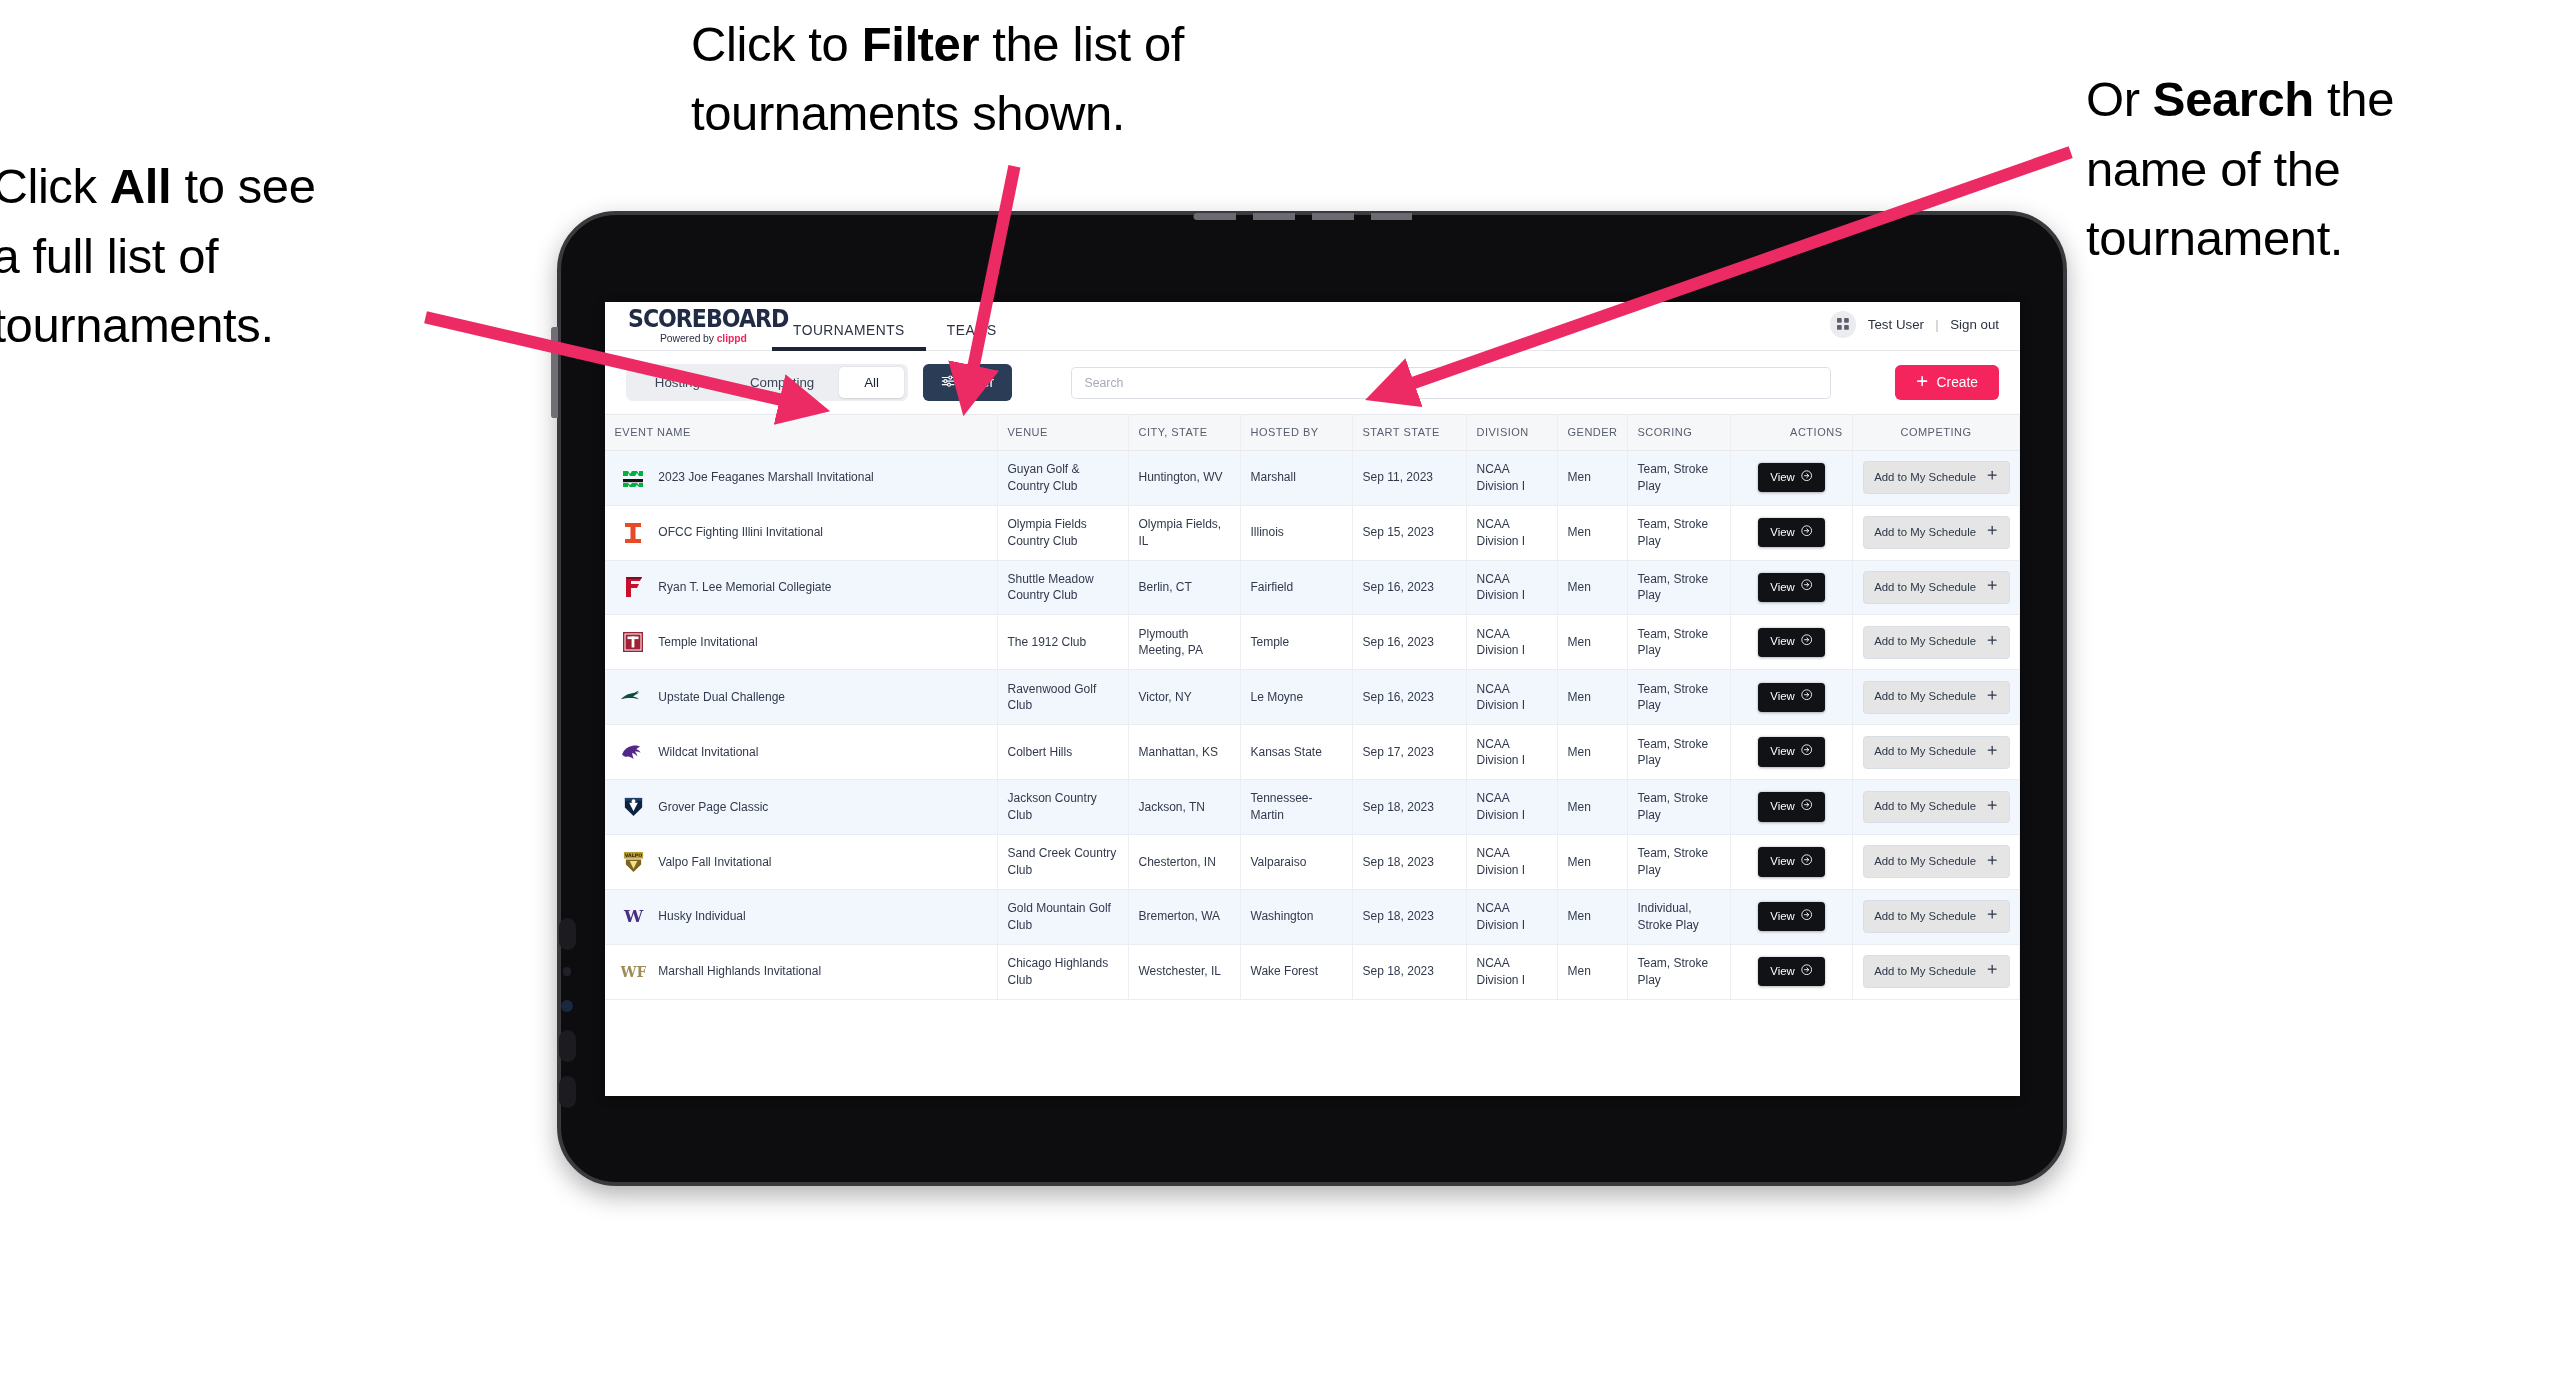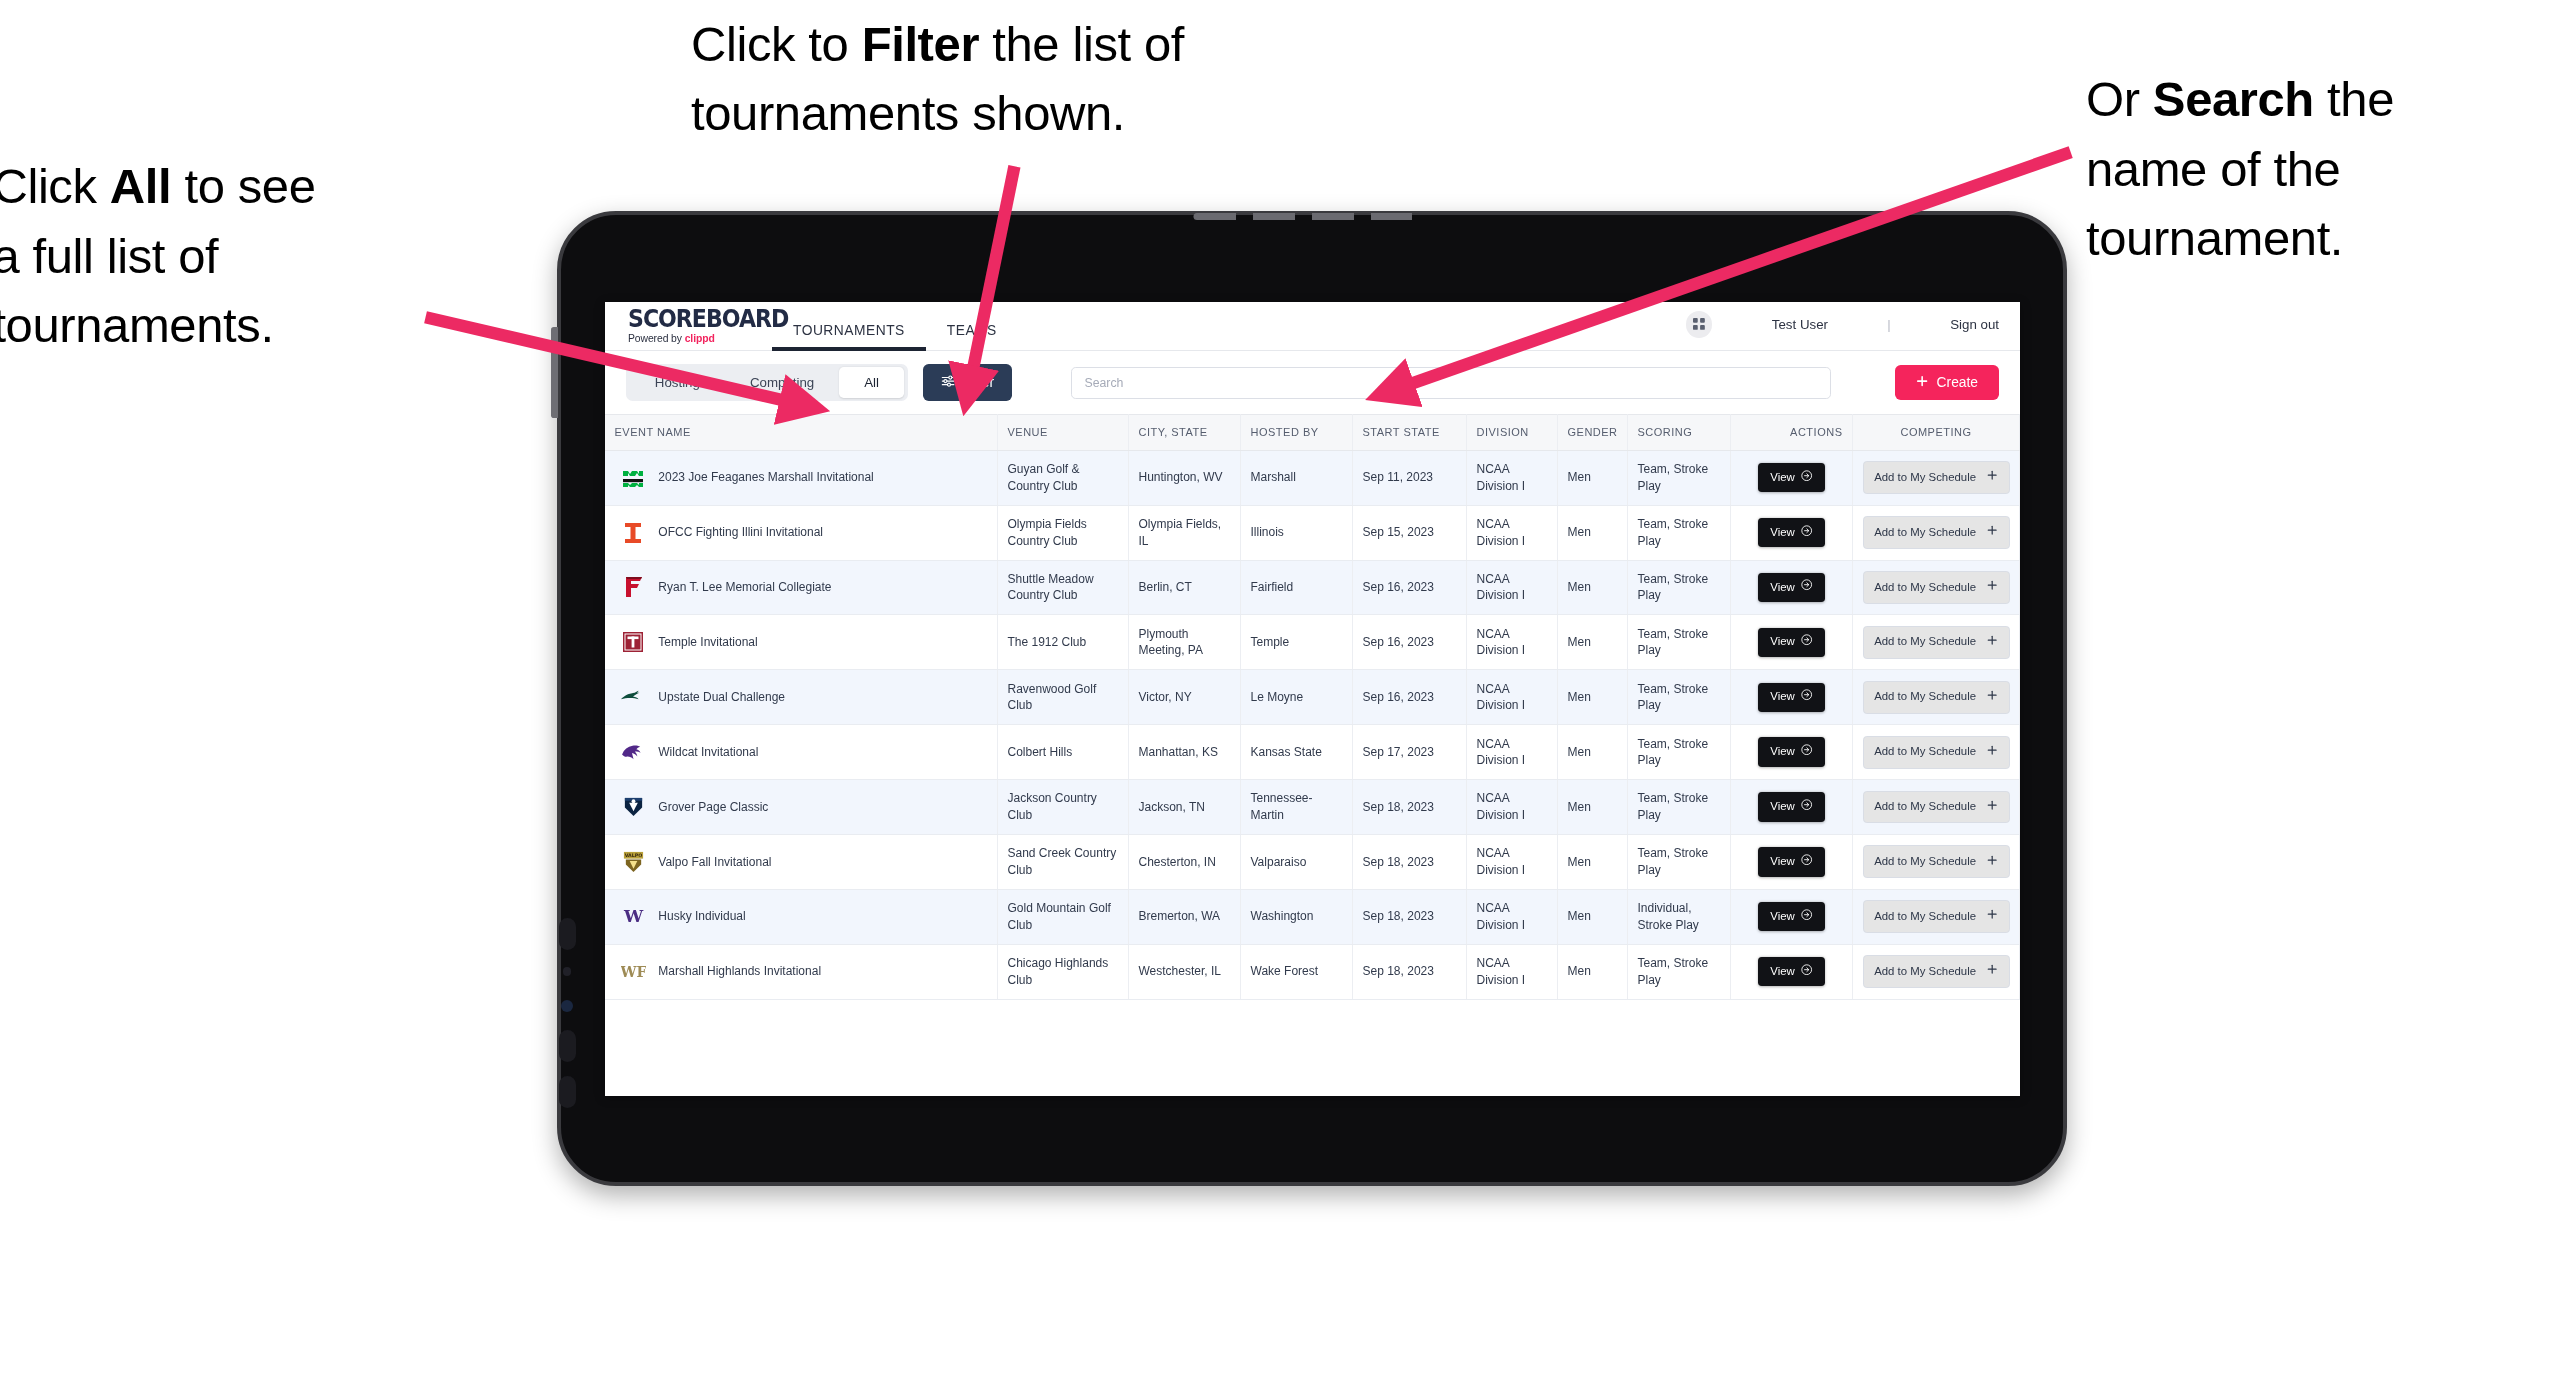--- a/index.html
+++ b/index.html
@@ -73,40 +73,40 @@
     display:flex; align-items:flex-end;
     border-bottom:0.9px solid #e6e8ec;
     position:relative;
   }
   #brand { padding:0 0 5.7px 23px; width:167px; }
   #brand .wordmark {
     font-family:"DejaVu Sans", sans-serif;
     font-weight:700; font-size:24px; letter-spacing:-1.1px;
     color:#222b45; line-height:1; transform:scaleX(.92); transform-origin:left;
   }
-  #brand .powered { font-size:10.4px; color:#2b3040; margin-top:1.9px; letter-spacing:-0.1px; }
+  #brand .powered { font-size:10.4px; color:#2b3040; margin-top:1.9px; letter-spacing:-0.1px;margin-left:32px; }
   #brand .powered i { font-style:normal; color:#f2245e; font-weight:700; }
   .navtab {
     font-size:13.8px; letter-spacing:0.5px; color:#2c3242;
     padding:0 21px 12.3px 21px; position:relative; cursor:pointer;
   }
   .navtab.active::after {
     content:""; position:absolute; left:0; right:0; bottom:-0.9px;
     height:3.8px; background:#1d2433;
   }
   #userbox {
     margin-left:auto; display:flex; align-items:center; gap:11.4px;
     padding:0 21px 12.3px 0; font-size:13.3px; color:#2c3242;
   }
   #avatar {
     width:26.6px;height:26.6px;border-radius:50%;background:#ececef;
     display:flex;align-items:center;justify-content:center;
   }
   #userbox .sep { color:#b9bcc6; }
-  #userbox span { cursor:pointer;margin-left:48px; }
+  #userbox span { cursor:pointer; }
 
   
   #toolbar {
     height:63px; display:flex; align-items:center; gap:15px;
     padding:0 21px; background:#fff;
   }
   #segment {
     display:flex; background:#eceef2; border-radius:6.6px; padding:3.8px; gap:0;
   }
   .seg {

